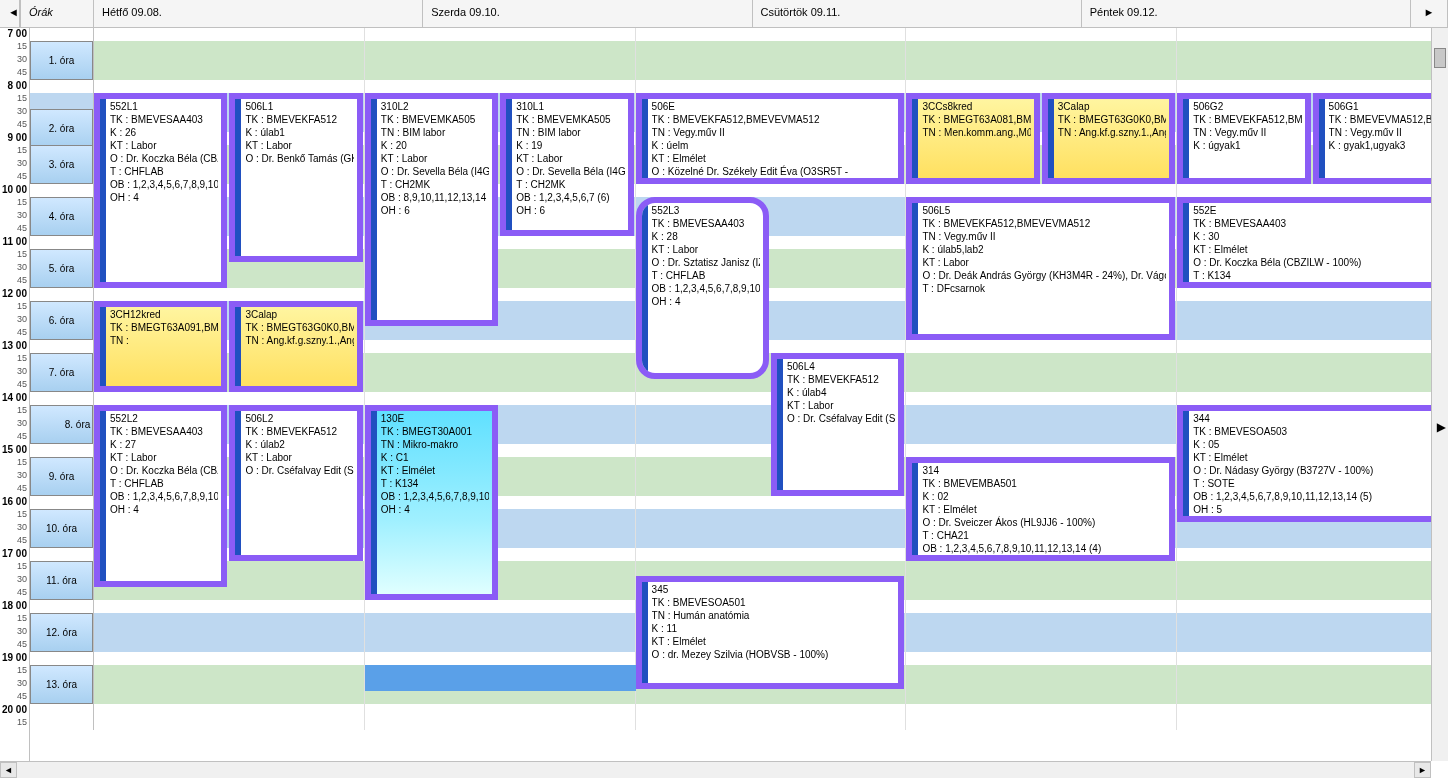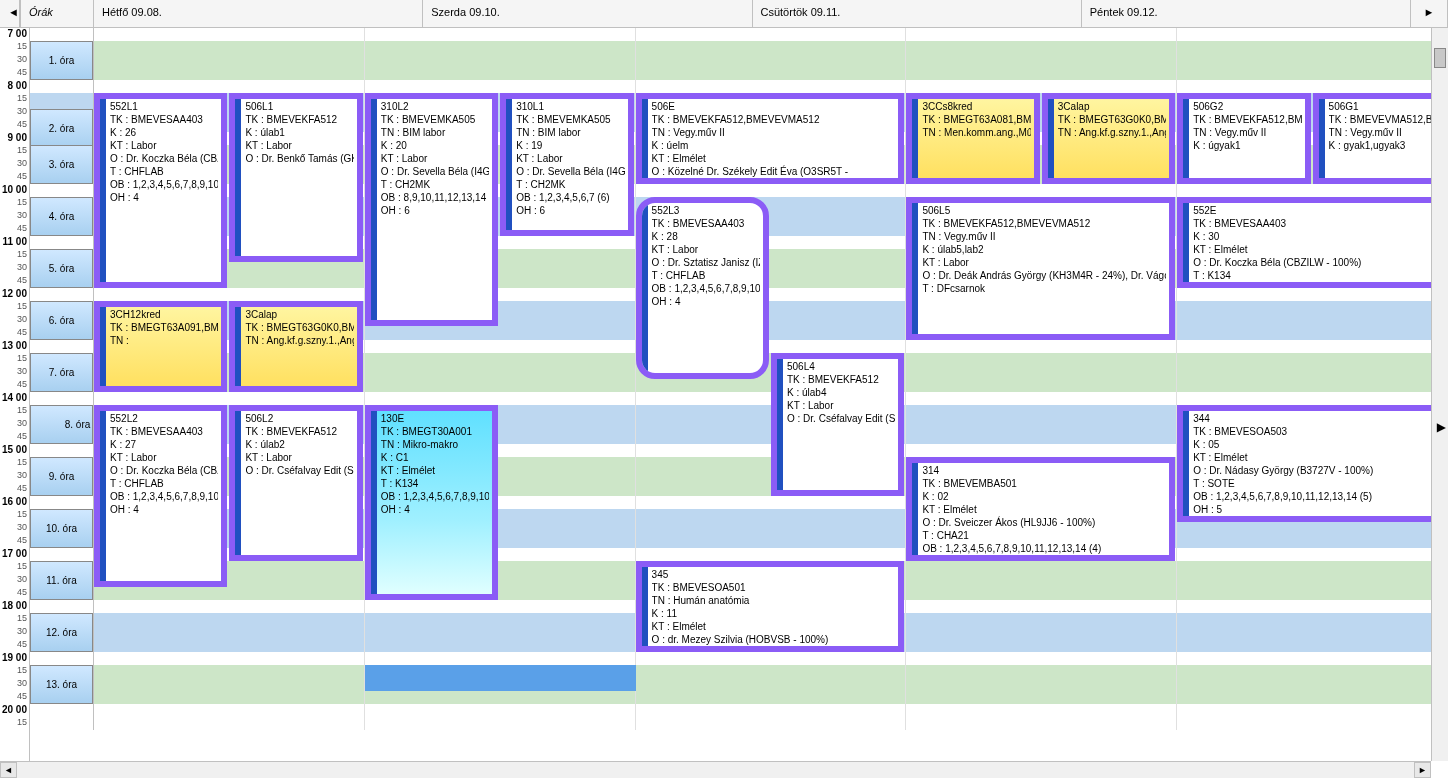--- a/index.html
+++ b/index.html
@@ -283,21 +283,21 @@
         <div class="event" style="left: 677px; width: 133.4px; top: 325px; height: 143px;">
           <div class="bar"></div>
           <div class="content">
             <div class="line line1">506L4</div>
             <div class="line">TK : BMEVEKFA512</div>
             <div class="line">K : úlab4</div>
             <div class="line">KT : Labor</div>
             <div class="line">O :  Dr. Cséfalvay Edit (S1ND1S - 25%), Dr. Deák András György (KH3M4R - 25%), Dr. Rév Endre (P9U2PI - 24%), Dr. Vágó Emese</div>
           </div>
         </div>
-        <div class="event" style="left: 541.6px; width: 268.8px; top: 533px; height: 91px;">
+        <div class="event" style="left: 541.6px; width: 268.8px; top: 548px; height: 113px;">
           <div class="bar"></div>
           <div class="content">
             <div class="line line1">345</div>
             <div class="line">TK : BMEVESOA501</div>
             <div class="line">TN : Humán anatómia</div>
             <div class="line">K : 11</div>
             <div class="line">KT : Elmélet</div>
             <div class="line">O :  dr. Mezey Szilvia (HOBVSB - 100%)</div>
           </div>
         </div>

